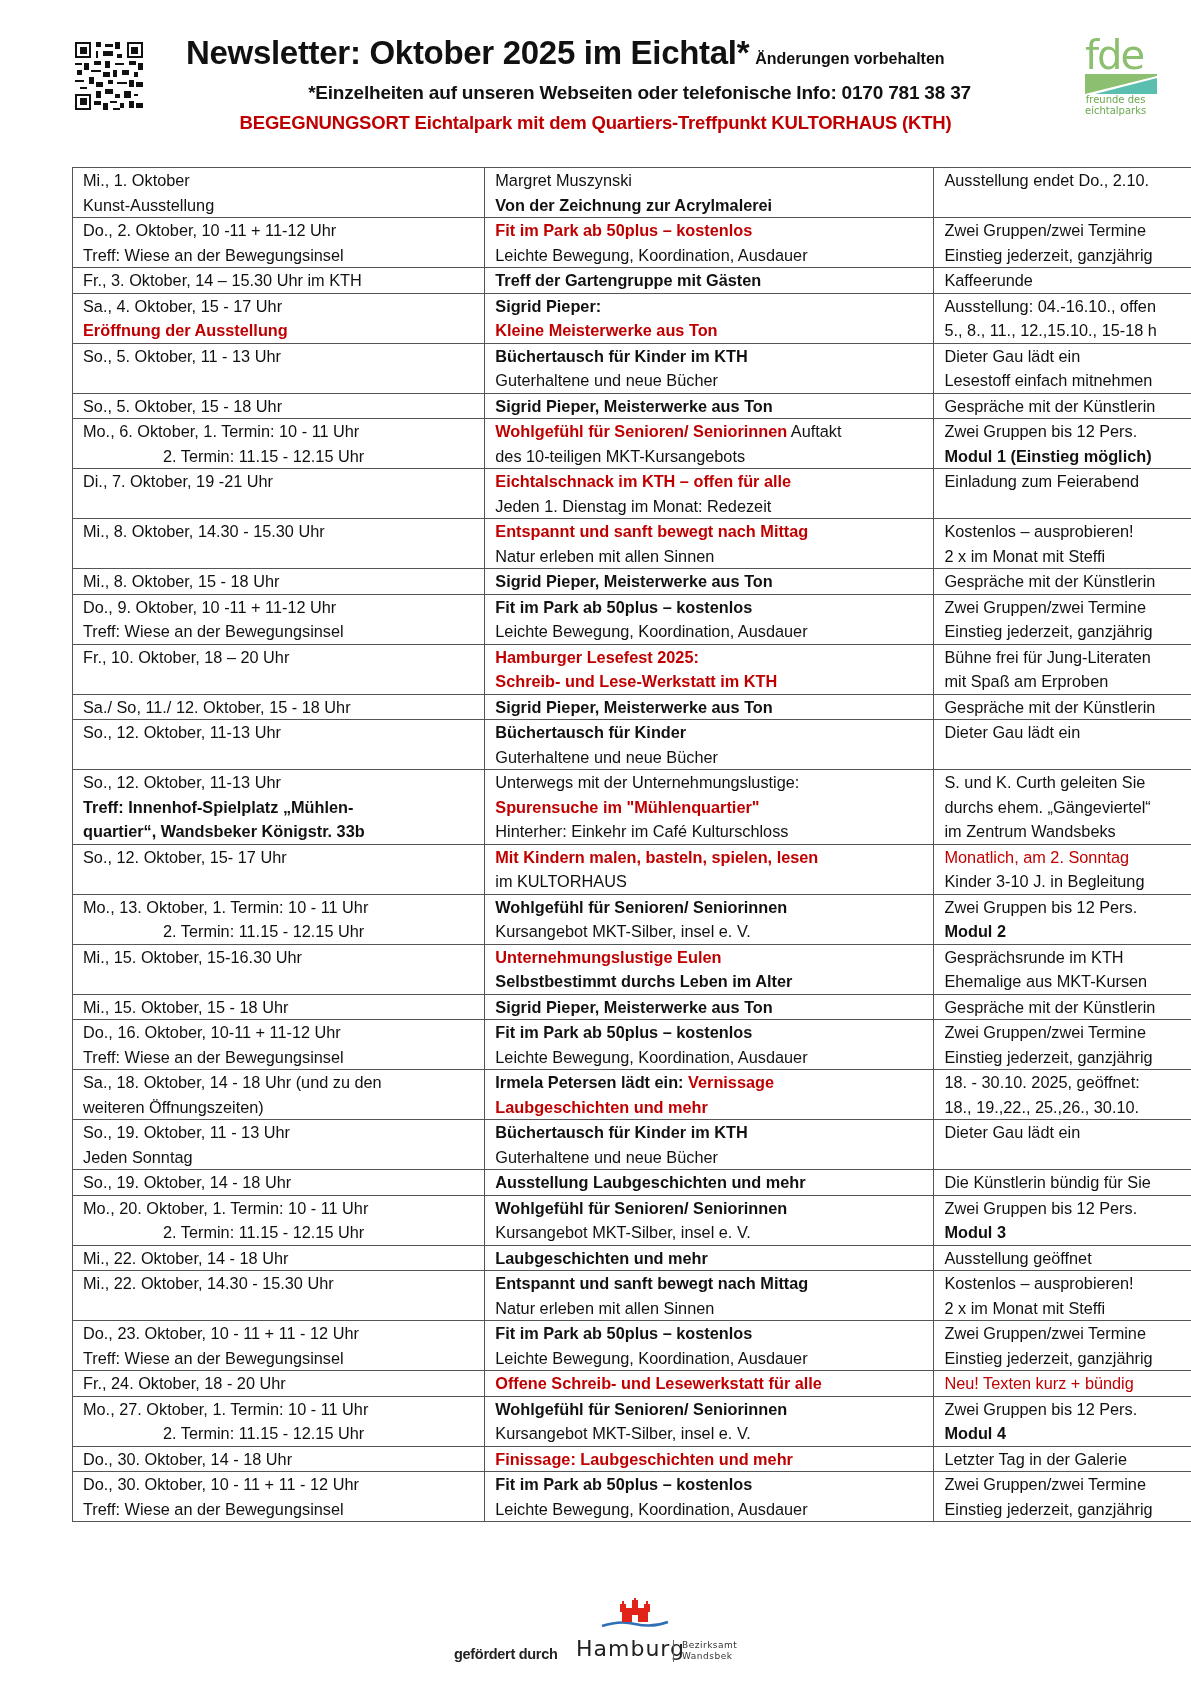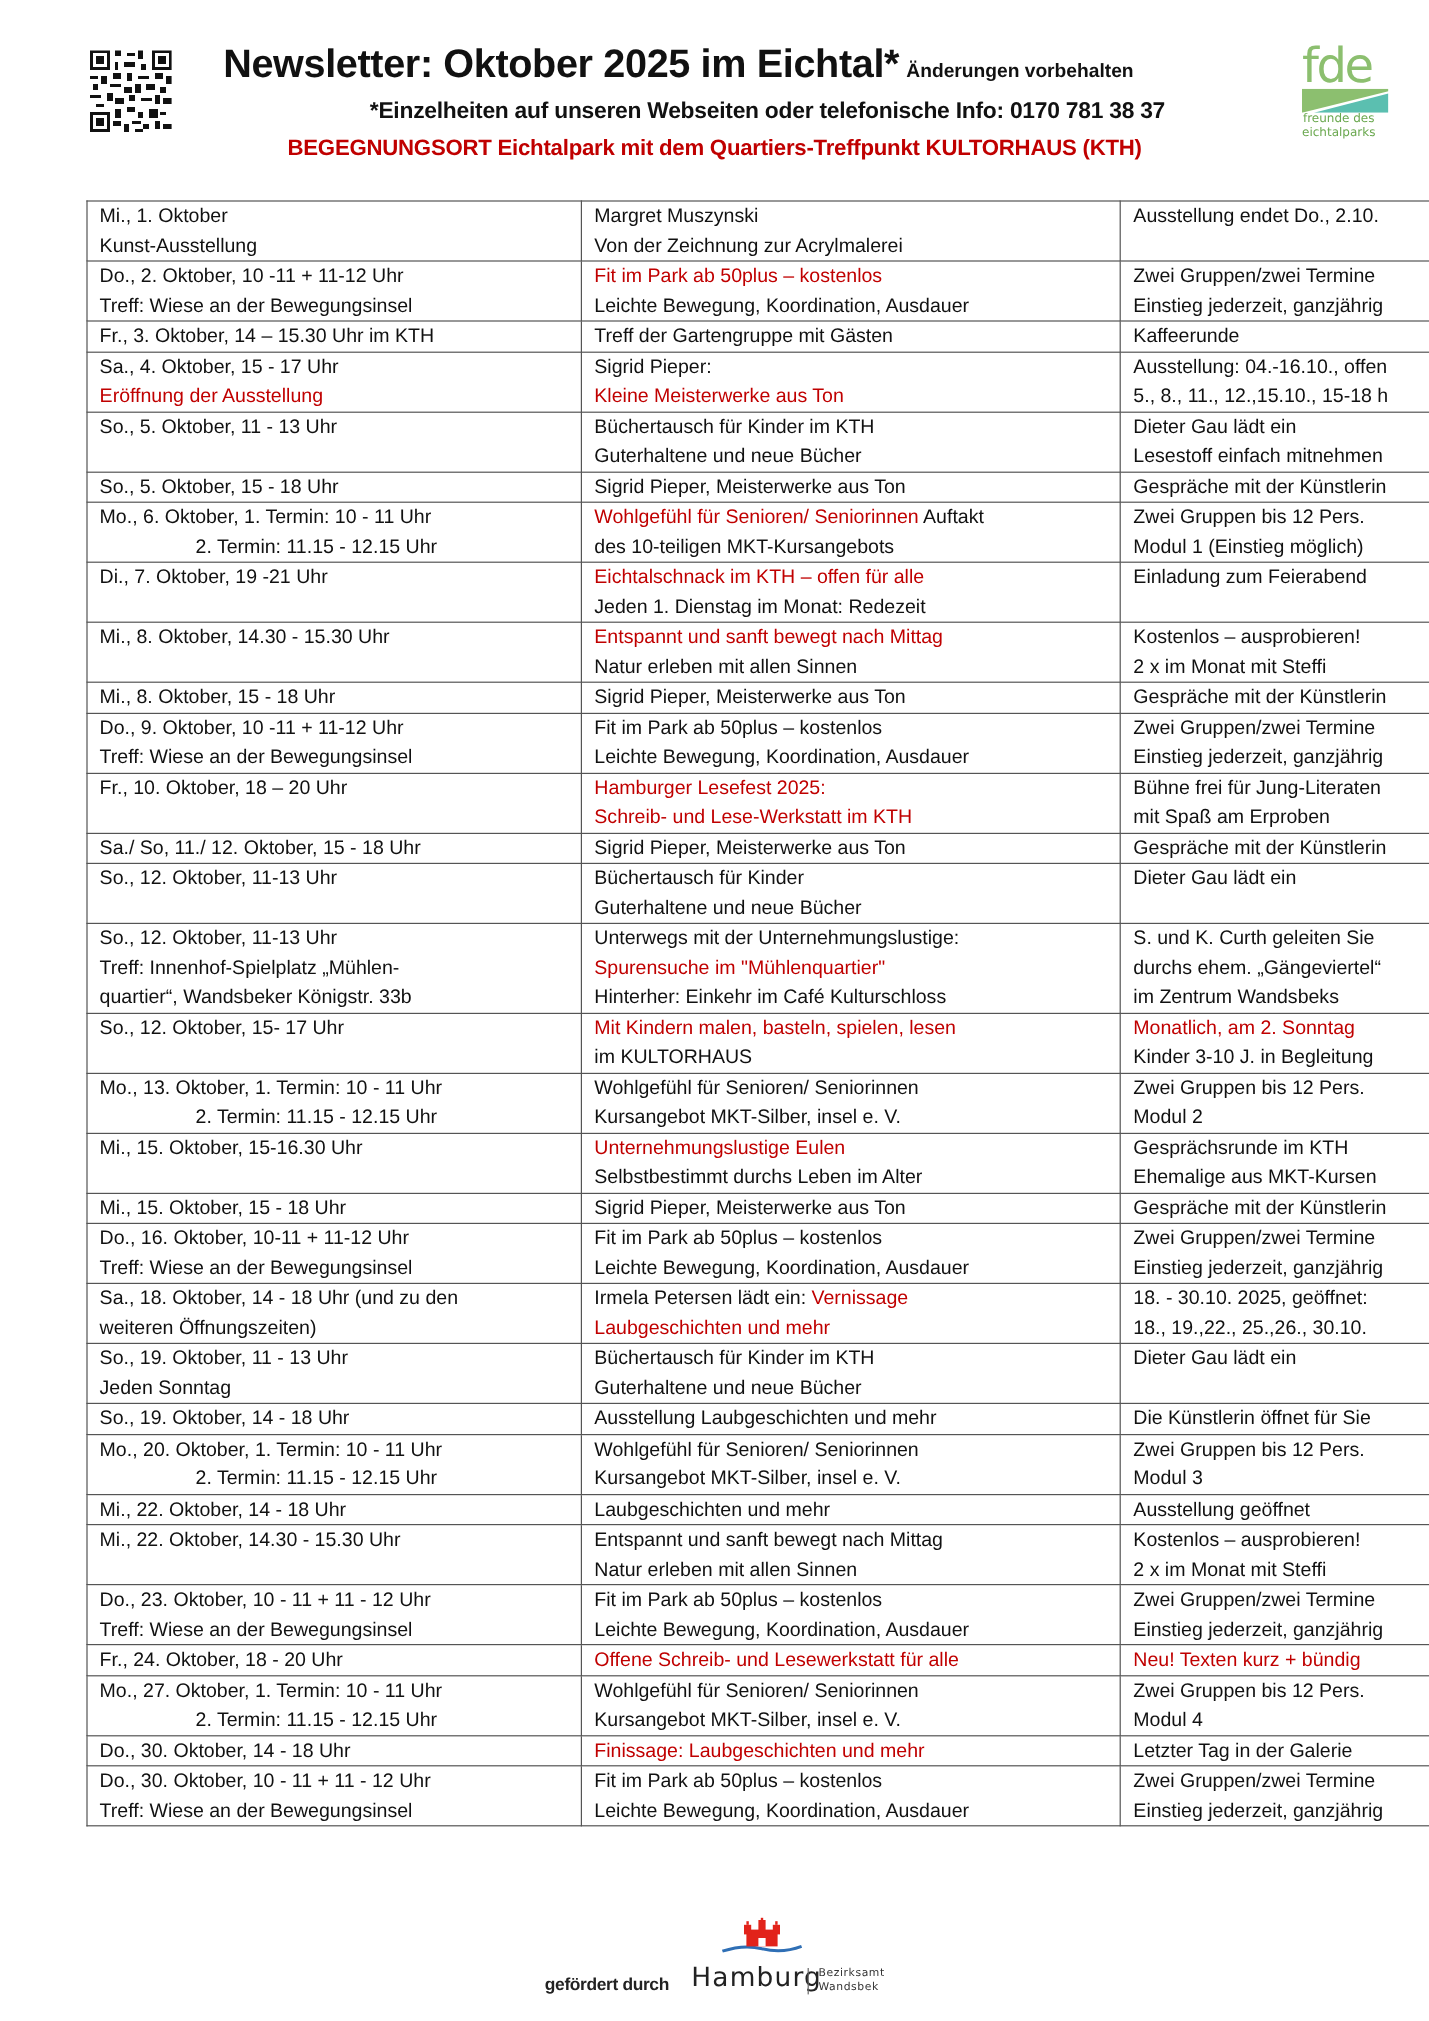--- a/index.html
+++ b/index.html
@@ -10,21 +10,21 @@
   .subtitle { position:absolute; left:0; width:1191px; text-align:center; top:82px; font-size:19px; font-weight:bold; letter-spacing:-0.2px;padding-left:44px; }
   .subtitle2 { position:absolute; left:0; width:1191px; text-align:center; top:112px; font-size:18.5px; font-weight:bold; color:#c00000; letter-spacing:-0.2px; }
   .fde { position:absolute; left:1085px; top:38px; width:80px; height:85px;text-align:center; }
   .fde .letters { position:absolute; left:0; top:-6px; font-size:40px; color:#8cbf6f; font-family:"DejaVu Sans", sans-serif; letter-spacing:-2px; }
   .fde .caption { position:absolute; left:0; top:56px; font-size:10px; line-height:11px; color:#6aa84f; font-family:"DejaVu Sans", sans-serif; }
   table.events { position:absolute; left:72px; top:167px; width:1163px; border-collapse:collapse; font-size:16.3px; line-height:24.5px; }
   table.events td { border:1.4px solid #555; vertical-align:top; padding:0 9px 0 10px; white-space:nowrap; }
   table.events td.c1 { width:360px; }
   table.events td.c2 { width:394px; }
   table.events td.c3 { width:257px; }
-  .b { font-weight:normal;margin-top:12px; }
+  .b { font-weight:bold;margin-top:12px; }
   .r { color:#c00000; }
   .ind { padding-left:80px; display:inline-block; }
   .footer { position:absolute; left:0; top:1596px; width:1191px; height:88px; }
   .footer .gef { position:absolute; left:454px; top:50px; font-size:14.5px; font-weight:bold; color:#222; letter-spacing:-0.3px; }
   .footer .hh { position:absolute; left:576px; top:40px; font-size:22px; color:#222; letter-spacing:1px; font-family:"DejaVu Sans", sans-serif; }
   .footer .sep { position:absolute; left:673px; top:44px; width:1px; height:22px; background:#666; }
   .footer .bez { position:absolute; left:682px; top:44px; font-size:9px; line-height:11px; color:#333; font-family:"DejaVu Sans", sans-serif; letter-spacing:0.5px; }
   .footer .castle { position:absolute; left:600px; top:2px; }
 </style>
 </head>
@@ -390,21 +390,21 @@
         </td>
       </tr>
       <tr>
         <td class="c1">
           <div><span>So., 19. Oktober, 14 - 18 Uhr</span></div>
         </td>
         <td class="c2">
           <div><span class="b">Ausstellung Laubgeschichten und mehr</span></div>
         </td>
         <td class="c3">
-          <div><span>Die Künstlerin öffnet für Sie</span></div>
+          <div><span>Die Künstlerin bündig für Sie</span></div>
         </td>
       </tr>
       <tr>
         <td class="c1">
           <div><span>Mo., 20. Oktober, 1. Termin: 10 - 11 Uhr</span></div>
           <div><span class="ind">2. Termin:  11.15 - 12.15 Uhr</span></div>
         </td>
         <td class="c2">
           <div><span class="b">Wohlgefühl für Senioren/ Seniorinnen</span></div>
           <div><span>Kursangebot MKT-Silber, insel e. V.</span></div>

